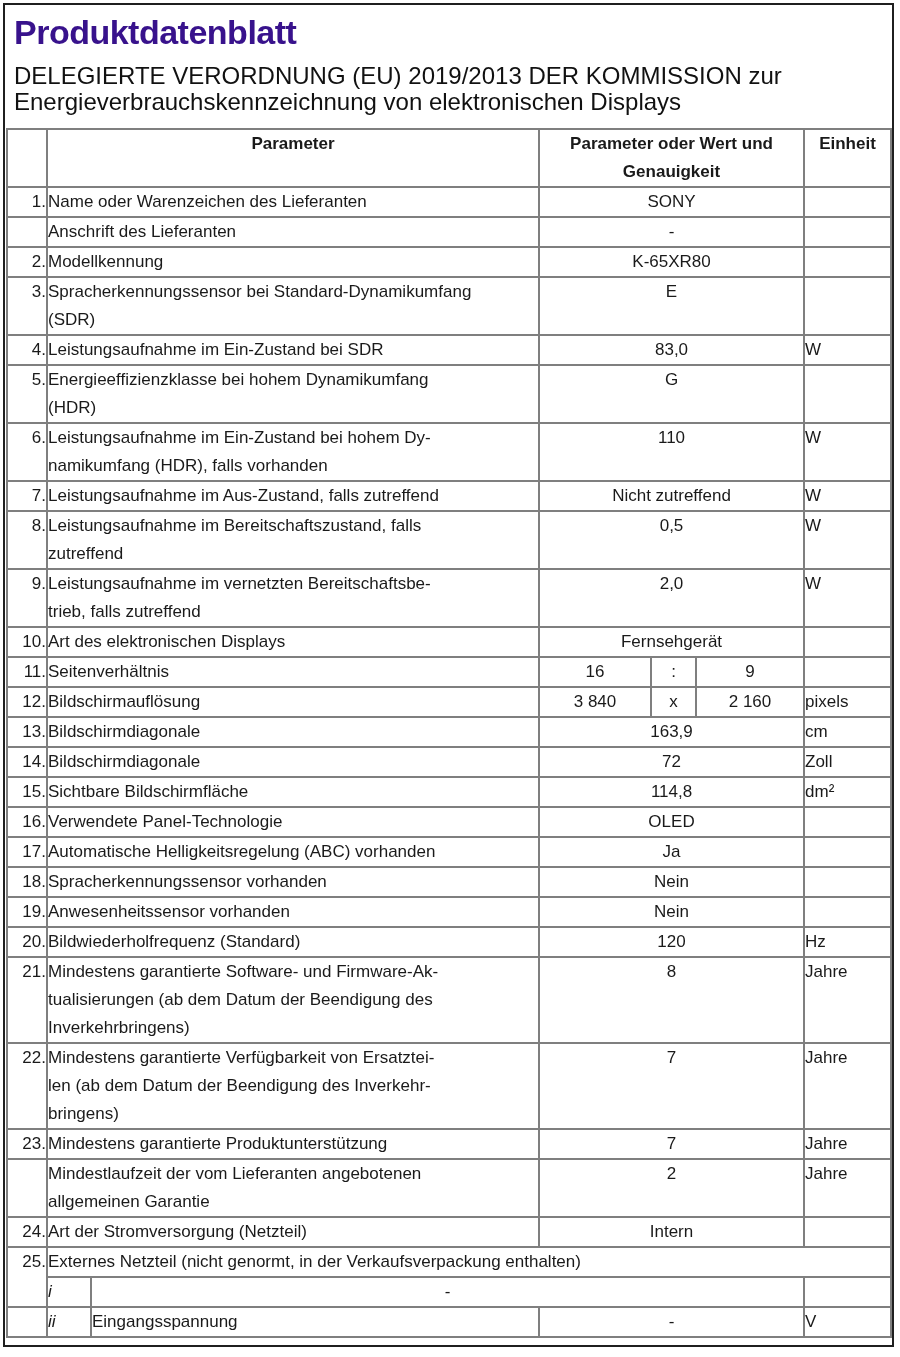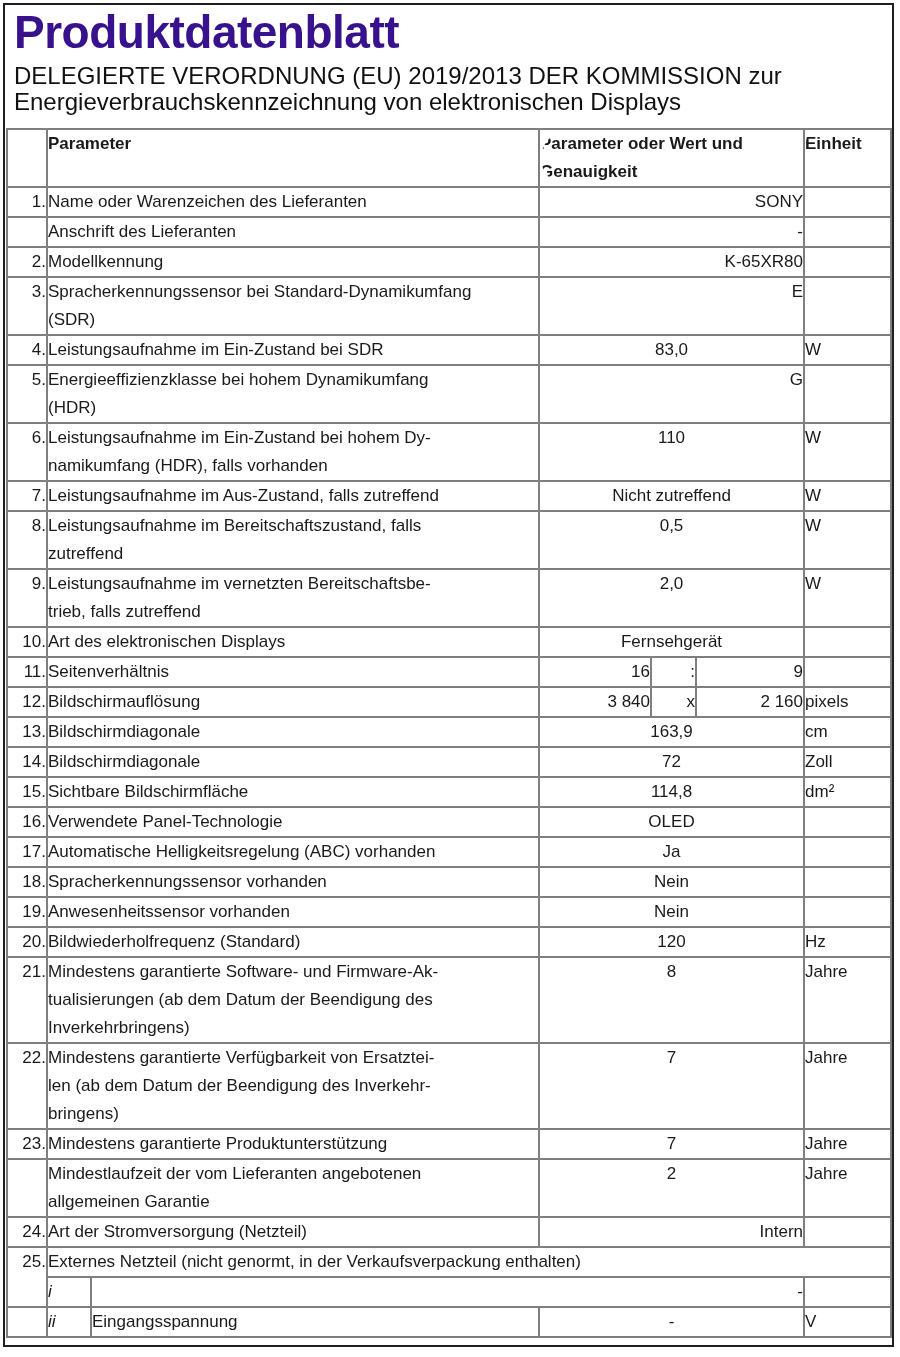--- a/index.html
+++ b/index.html
@@ -5,44 +5,44 @@
   html, body { margin:0; padding:0; }
   body {
     width:900px; height:1357px; background:#ffffff; position:relative;
     font-family:"Liberation Sans", sans-serif; color:#1a1a1a;
   }
   .page {
     position:absolute; left:3px; top:3px; width:891px; height:1344px;
     border:2px solid #1f1f1f; box-sizing:border-box; background:#fff;
   }
   .title {
-    margin:6px 0 10px 9px; font-size:46px; font-weight:bold;
+    margin:6px 0 10px 9px; font-size:34px; font-weight:bold;
     letter-spacing:-0.5px; line-height:42px;
   }
   .subtitle {
     margin:0 0 13px 9px; font-size:24px; line-height:26px;
     white-space:pre-line; color:#111;
   }
   table.sheet {
     border-collapse:collapse; table-layout:fixed; width:884px; margin-left:1px;
   }
   .sheet th, .sheet td {
     border:2px solid #7f7f7f; vertical-align:top;
     font-size:17px; line-height:28px; padding:0; overflow:hidden;
   }
-  .sheet thead th { font-weight:bold; text-align:left; height:56px; }
+  .sheet thead th { font-weight:bold; text-align:center; height:56px; }
   .parh { padding-left:10px; }
   .valh { padding-left:8px; white-space:pre-line;border-radius:29px; }
   .unith { padding-left:9px;border-radius:12px; }
   .num  { text-align:right; padding-right:7px; }
   .param { padding-left:10px; padding-right:6px; white-space:pre-line; }
   .val  { padding-left:8px; padding-right:10px; }
-  .val.left  { text-align:right; }
+  .val.left  { text-align:center; }
   .val.right { text-align:center; }
-  .ctr  { text-align:right; }
+  .ctr  { text-align:center; }
   .unit { padding-left:9px; }
   .sub  { font-style:italic; padding-left:14px; }
 </style>
 </head>
 <body>
 
 <div class="page">
   <h1 class="title" style="color: rgb(56, 18, 140);">Produktdatenblatt</h1>
   <p class="subtitle">DELEGIERTE VERORDNUNG (EU) 2019/2013 DER KOMMISSION zur
 Energieverbrauchskennzeichnung von elektronischen Displays</p>

